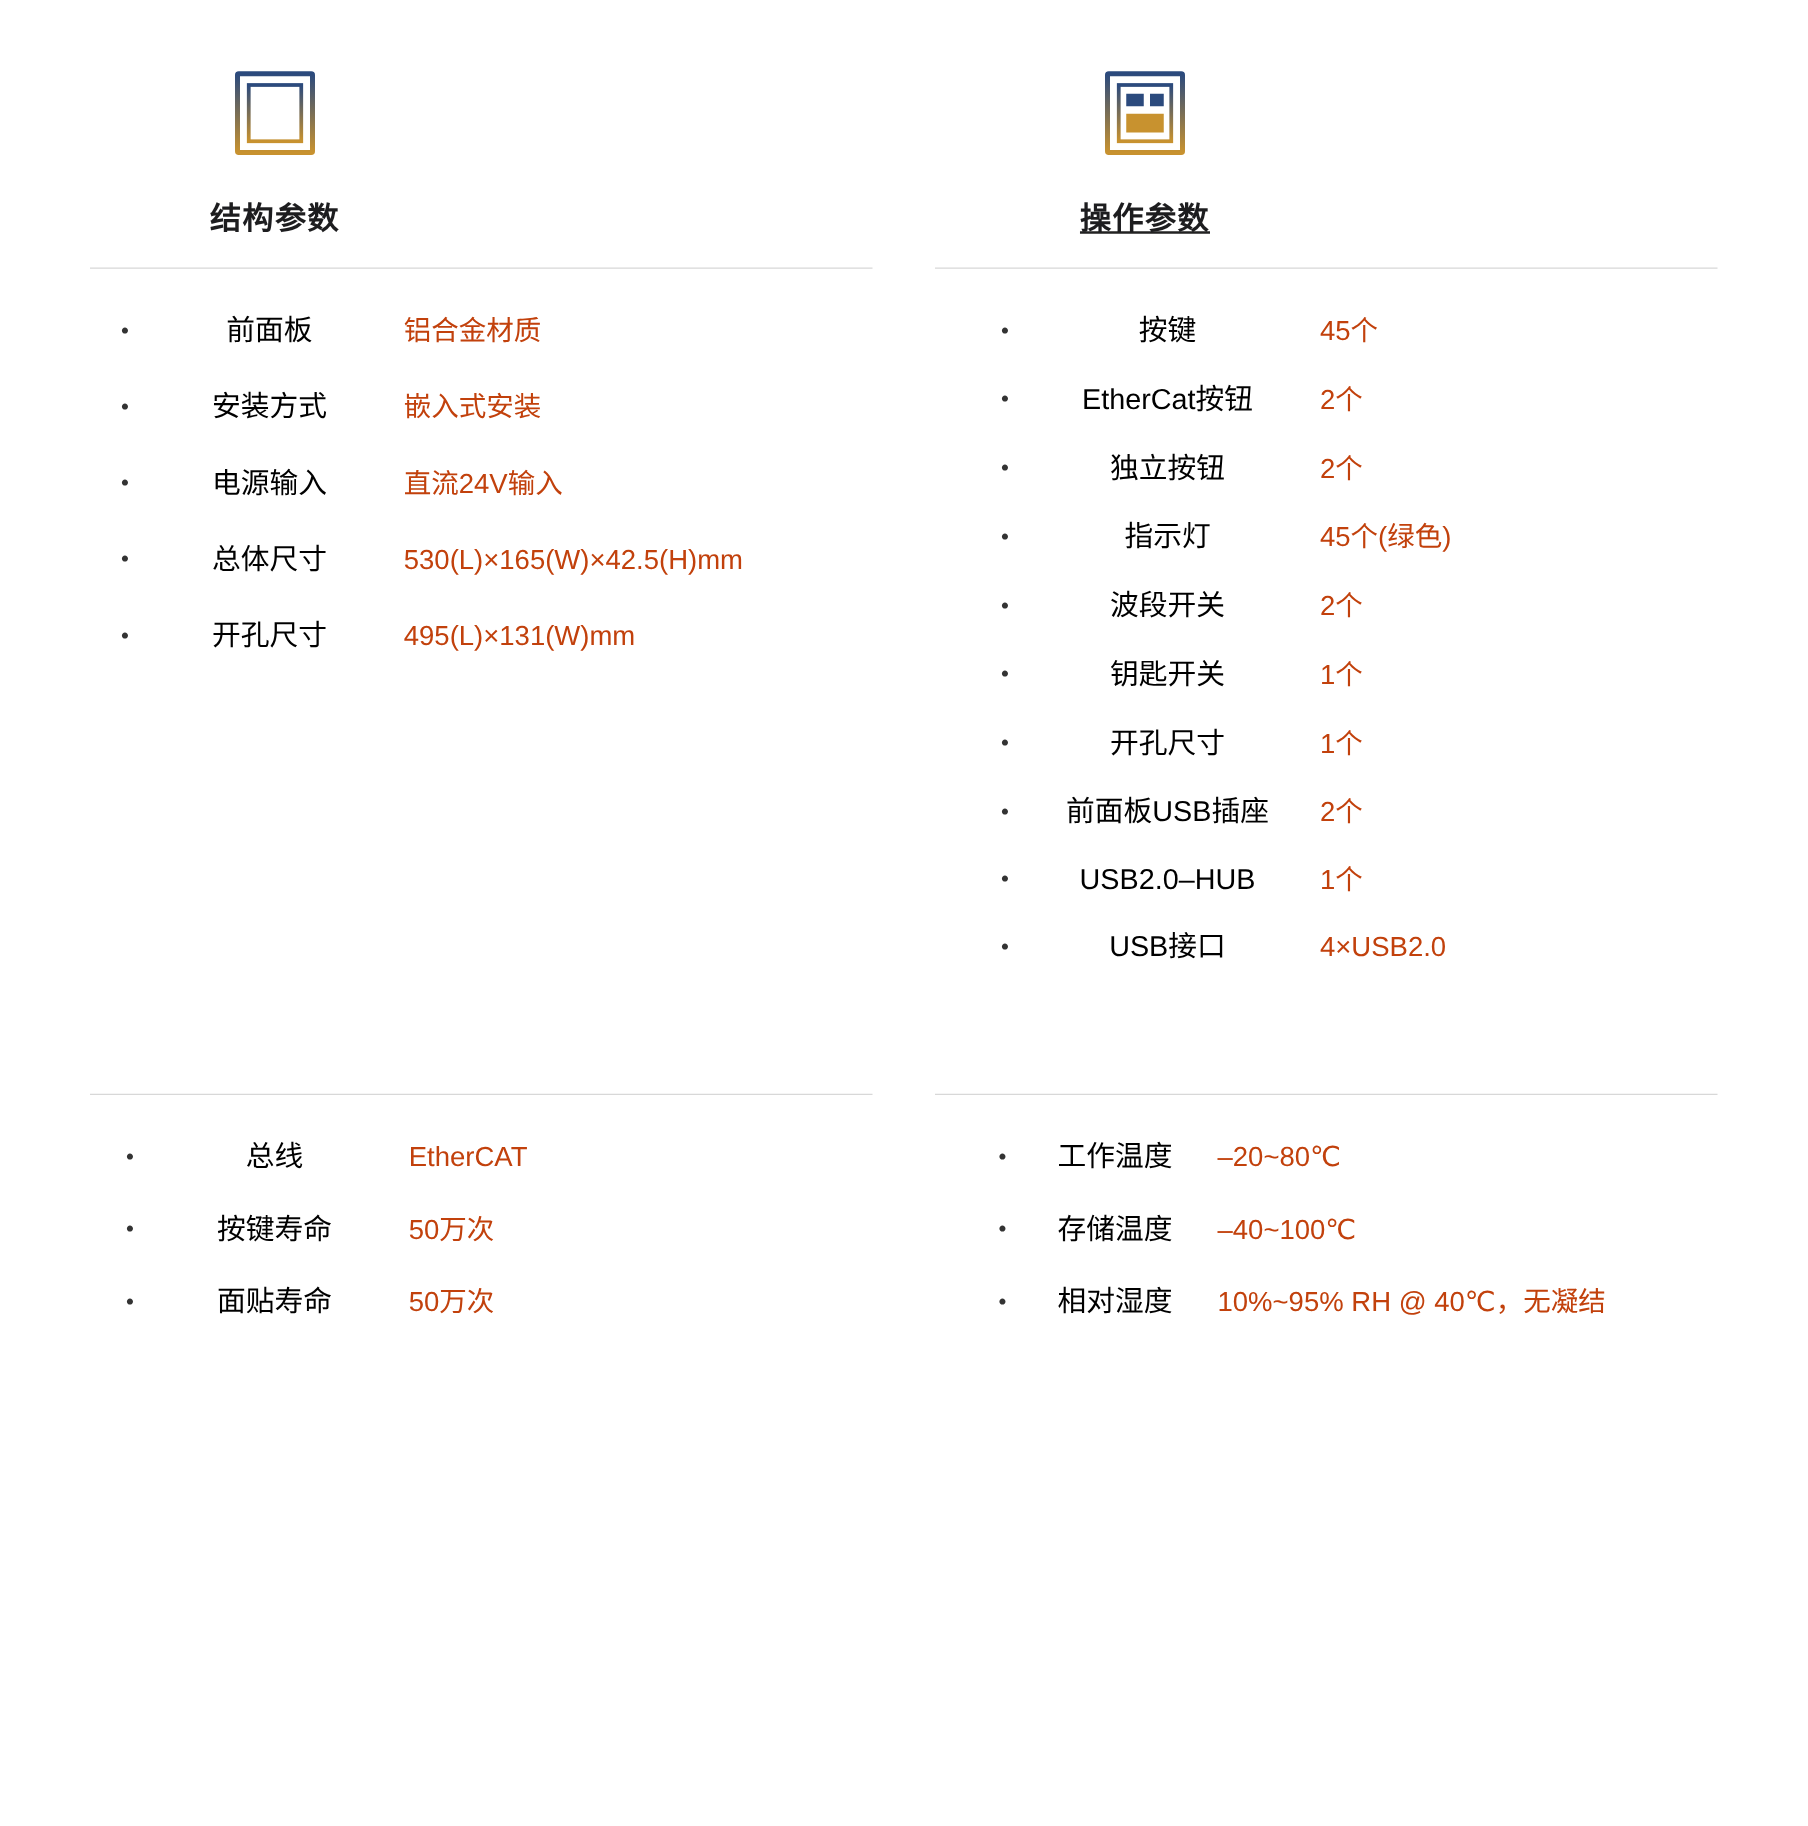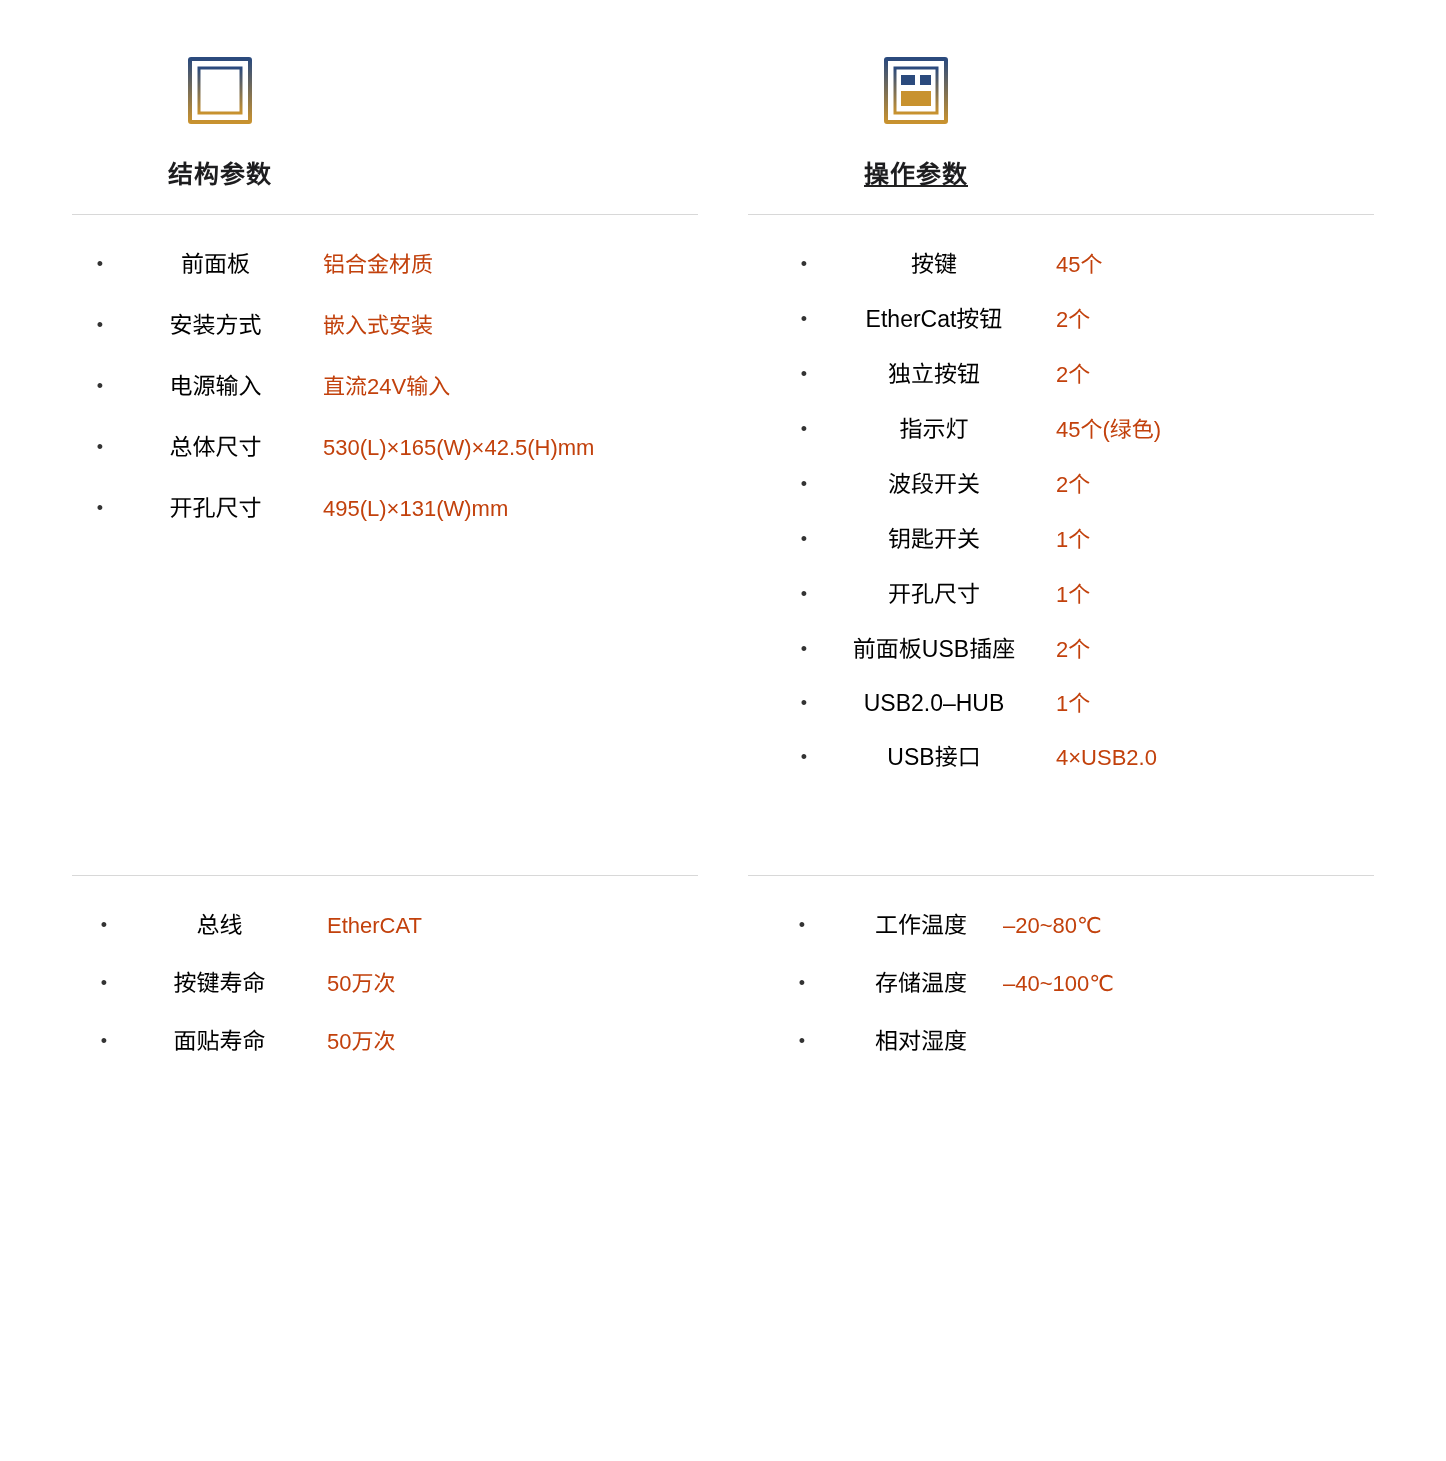--- a/index.html
+++ b/index.html
@@ -82,21 +82,21 @@
     flex: 0 0 auto;
   }
   .row .value {
     font-size: 22px;
     color: #c2410c;
   }
   
   .panel-structure .label { width: 215px; }
   .panel-operation .label { width: 244px; }
   .panel-performance .label { width: 215px; }
-  .panel-environment .label { width: 164px; margin-left: 29px; }
+  .panel-environment .label { width: 164px; }
 
   .panel-structure .rows { margin-left: 10px; }
   .panel-operation .rows { margin-left: 38px; }
   .panel-performance .rows { margin-left: 14px; }
   .panel-environment .rows { margin-left: 36px; }
 
   .panel-operation .row { margin-bottom: 21px; }
   .panel-environment .row { margin-bottom: 24px; }
   .panel-performance .row { margin-bottom: 24px; }
   .head-structure { padding-right: 330px; }
@@ -266,18 +266,19 @@
           <span class="value">–20~80℃</span>
         </div>
         <div class="row">
           <span class="bullet">•</span>
           <span class="label">存储温度</span>
           <span class="value">–40~100℃</span>
         </div>
         <div class="row">
           <span class="bullet">•</span>
           <span class="label">相对湿度</span>
+          <span class="value">10%~95% RH @ 40℃，无凝结</span>
         </div>
       </div>
     </div>
 
   </div>
 </div>
 
 </body></html>

